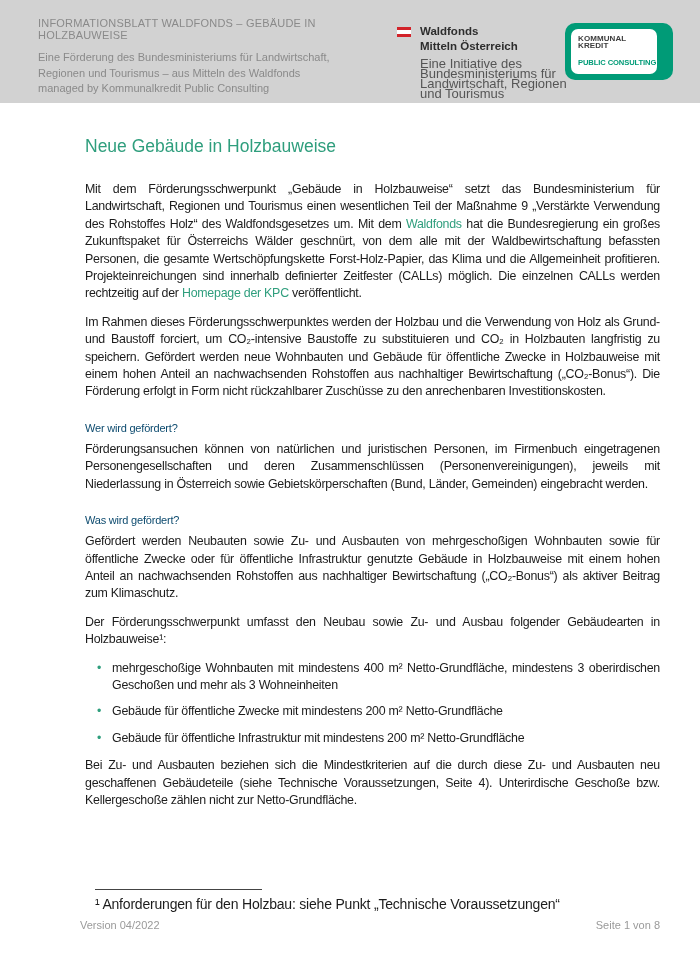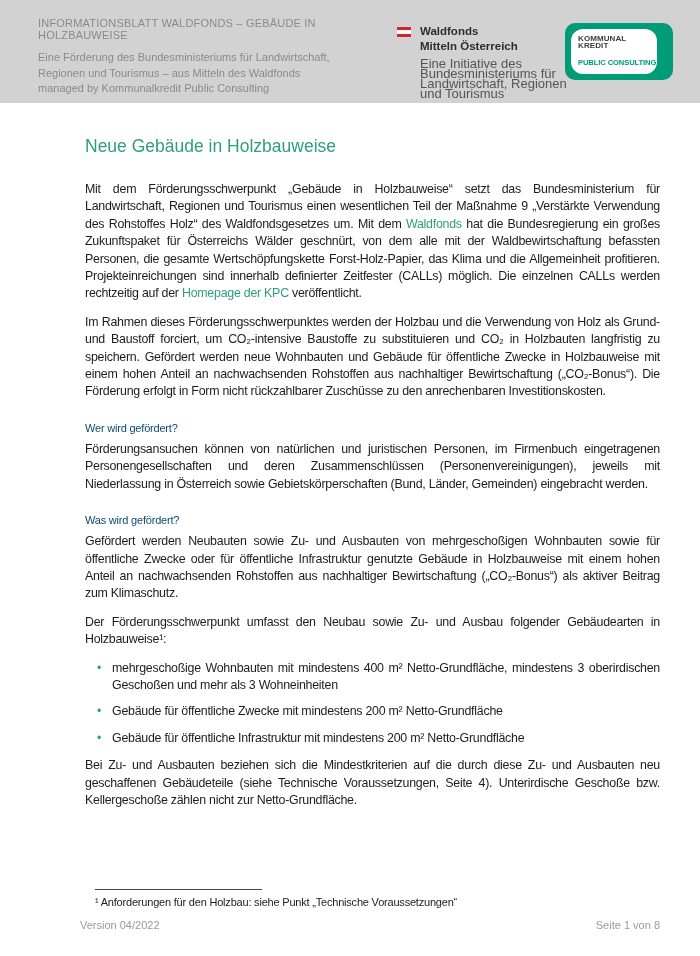--- a/index.html
+++ b/index.html
@@ -14,38 +14,38 @@
 
   .wf-logo{position:absolute;left:397px;top:24px;width:170px;}
   .wf-row{display:flex;}
   .flag{width:14px;height:10px;margin-top:3px;display:flex;flex-direction:column;flex:none;}
   .flag .fr{flex:1;background:#d2232a;}
   .flag .fw{flex:1;background:#ffffff;}
   .wf-names{margin-left:9px;font-size:11.5px;font-weight:bold;color:#2d2d2d;line-height:14.5px;}
   .wf-tagline{margin-left:23px;margin-top:6px;font-size:13px;line-height:10px;color:#555555;width:148px;}
 
   .kpc{position:absolute;left:565px;top:23px;width:108px;height:57px;background:#009b77;border-radius:10px;}
-  .kpc-inner{position:absolute;left:6px;top:6px;width:86px;height:45px;background:#ffffff;border-radius:12px;box-sizing:border-box;padding:7px 0 12px 7px;}
+  .kpc-inner{position:absolute;left:6px;top:6px;width:86px;height:45px;background:#ffffff;border-radius:7px;box-sizing:border-box;padding:7px 0 12px 7px;}
   .kpc-dark{font-size:8px;font-weight:bold;line-height:6.8px;color:#3c3c3c;letter-spacing:.1px;}
   .kpc-green{font-size:7.6px;font-weight:bold;color:#009b77;margin-top:8px;white-space:nowrap;letter-spacing:-.1px;}
 
   
   .content{position:absolute;left:85px;top:136px;width:575px;}
   h1{font-size:17.5px;font-weight:400;color:#2f9e7d;margin:0 0 24px 0;letter-spacing:0;}
   p{font-size:12.4px;line-height:17.4px;letter-spacing:-.25px;text-align:justify;margin:0 0 11px 0;}
   h2{font-size:11px;font-weight:400;color:#0c4a6e;margin:21px 0 7px 0;letter-spacing:-.2px;}
   .link{color:#2f9e7d;text-decoration:none;cursor:pointer;}
   ul{margin:4px 0 10px 0;padding:0;list-style:none;}
   li{position:relative;padding-left:27px;margin-bottom:9px;font-size:12.4px;line-height:17.4px;letter-spacing:-.25px;text-align:justify;}
   li .bullet{position:absolute;left:12px;top:0;color:#2f9e7d;}
 
   
   .footnote-area{position:absolute;left:95px;top:889px;width:565px;}
   .footnote-rule{width:167px;border-top:1.3px solid #444444;}
-  .footnote{margin-top:6px;font-size:11px;letter-spacing:-.2px;color:#1c1c1c;}
+  .footnote{margin-top:6px;font-size:14px;letter-spacing:-.2px;color:#1c1c1c;}
   .page-footer{position:absolute;left:80px;top:919px;width:580px;display:flex;justify-content:space-between;font-size:11px;color:#9a9a9a;}
 </style>
 </head>
 <body>
 
 <div class="page">
 
   <div class="band">
     <div class="band-left">
       <div class="band-title">INFORMATIONSBLATT WALDFONDS – GEBÄUDE IN HOLZBAUWEISE</div>

